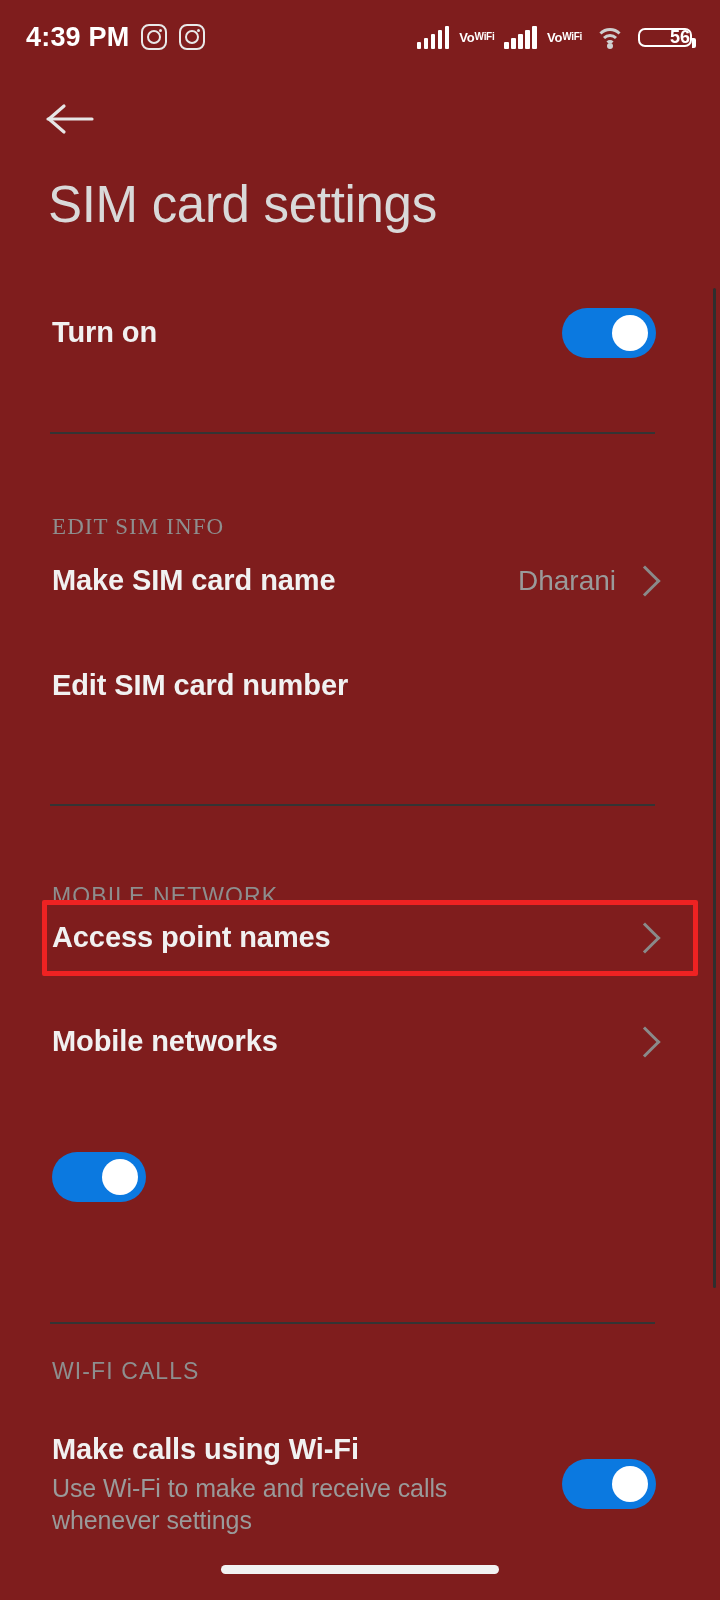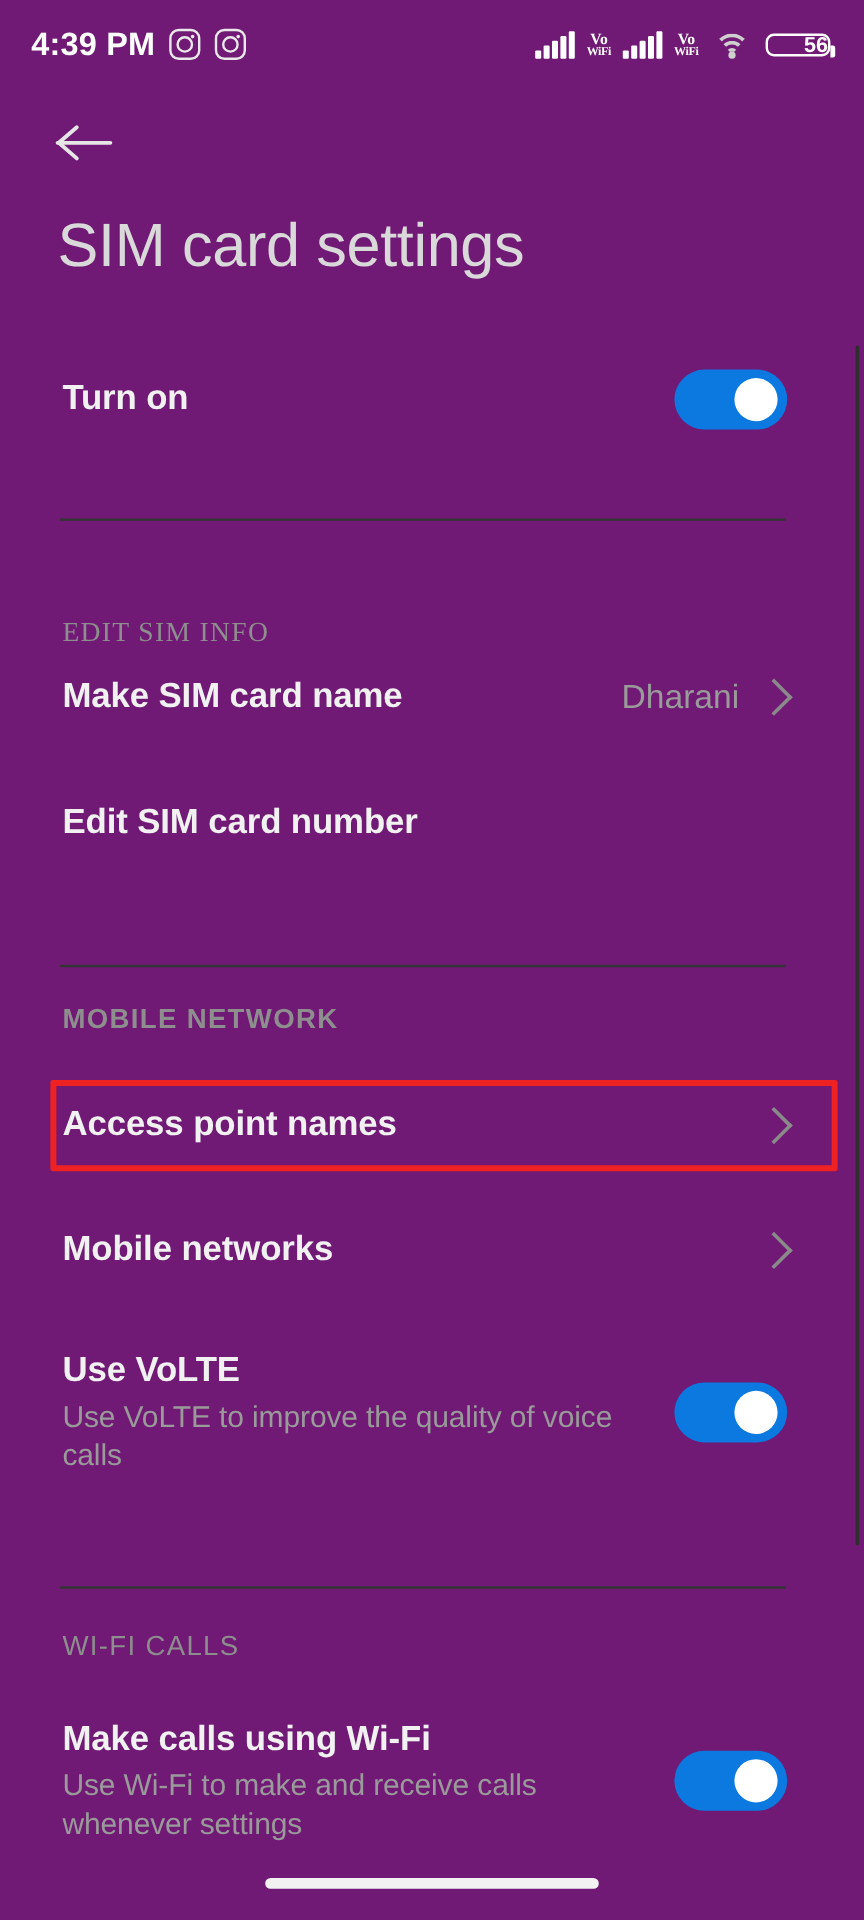--- a/index.html
+++ b/index.html
@@ -5,21 +5,21 @@
   * { margin:0; padding:0; box-sizing:border-box; }
   html,body {
     width:720px; height:1600px;
     background:#000;
     font-family:"Liberation Sans", sans-serif;
     overflow:hidden;
   }
   .screen {
     position:relative;
     width:720px; height:1600px;
-    background:#701a75;
+    background:#7f1d1d;
     color:#fff;
   }
 
   
   .statusbar {
     position:absolute; top:0; left:0;
     width:720px; height:74px;
     display:flex; align-items:center;
     justify-content:space-between;
     padding:0 28px 0 26px;
@@ -54,23 +54,23 @@
 
   .sig { display:flex; align-items:flex-end; gap:2.5px; height:24px; }
   .sig i { display:block; width:4.5px; background:#fff; border-radius:1px; }
   .sig i:nth-child(1){height:7px;}
   .sig i:nth-child(2){height:11px;}
   .sig i:nth-child(3){height:15px;}
   .sig i:nth-child(4){height:19px;}
   .sig i:nth-child(5){height:23px;}
 
   .volte {
-    display:flex; flex-direction:column;
+    display:flex; 
     align-items:center; justify-content:center;
-    line-height:1.0; margin-left:1px; margin-right:1px;font-family:Liberation Serif, serif;
+    line-height:1.0; margin-left:1px; margin-right:1px;
   }
   .volte .v1 { font-size:13px; font-weight:600; color:#fff; letter-spacing:-0.2px;}
   .volte .v2 { font-size:10px; font-weight:600; color:#fff; letter-spacing:-0.3px;}
 
   .wifi {
     width:30px; height:23px; position:relative; margin-left:3px;
   }
   .wifi span {
     position:absolute; left:50%; transform:translateX(-50%);
     border:3px solid #cfcfcf; border-bottom-color:transparent;
@@ -270,41 +270,37 @@
     </div>
 
     <div class="row" style="top:657px; height:58px;">
       <div class="row-text">
         <div class="row-title">Edit SIM card number</div>
       </div>
     </div>
 
     <div class="divider" style="top:804px;"></div>
 
-    <div class="section-label" style="top:836px;font-weight:bold;">MOBILE NETWORK</div>
+    <div class="section-label" style="top:883px;">MOBILE NETWORK</div>
 
     <div class="row" style="top:1012px; height:60px;">
       <div class="row-text">
         <div class="row-title">Mobile networks</div>
       </div>
       <span class="chev"></span>
     </div>
 
     <div class="row" style="top:908px; height:60px;">
       <div class="row-text">
         <div class="row-title">Access point names</div>
       </div>
       <span class="chev"></span>
     </div>
 
     <div class="row" style="top:1118px; height:118px;">
-      <div class="row-text">
-        <div class="row-title">Use VoLTE</div>
-        <div class="row-sub">Use VoLTE to improve the quality of voice calls</div>
-      </div>
       <div class="toggle">
           <span class="knob"></span>
         </div>
     </div>
 
     <div class="divider" style="top:1322px;"></div>
 
     <div class="section-label" style="top:1358px;">WI-FI CALLS</div>
 
     <div class="row" style="top:1425px; height:118px;">

